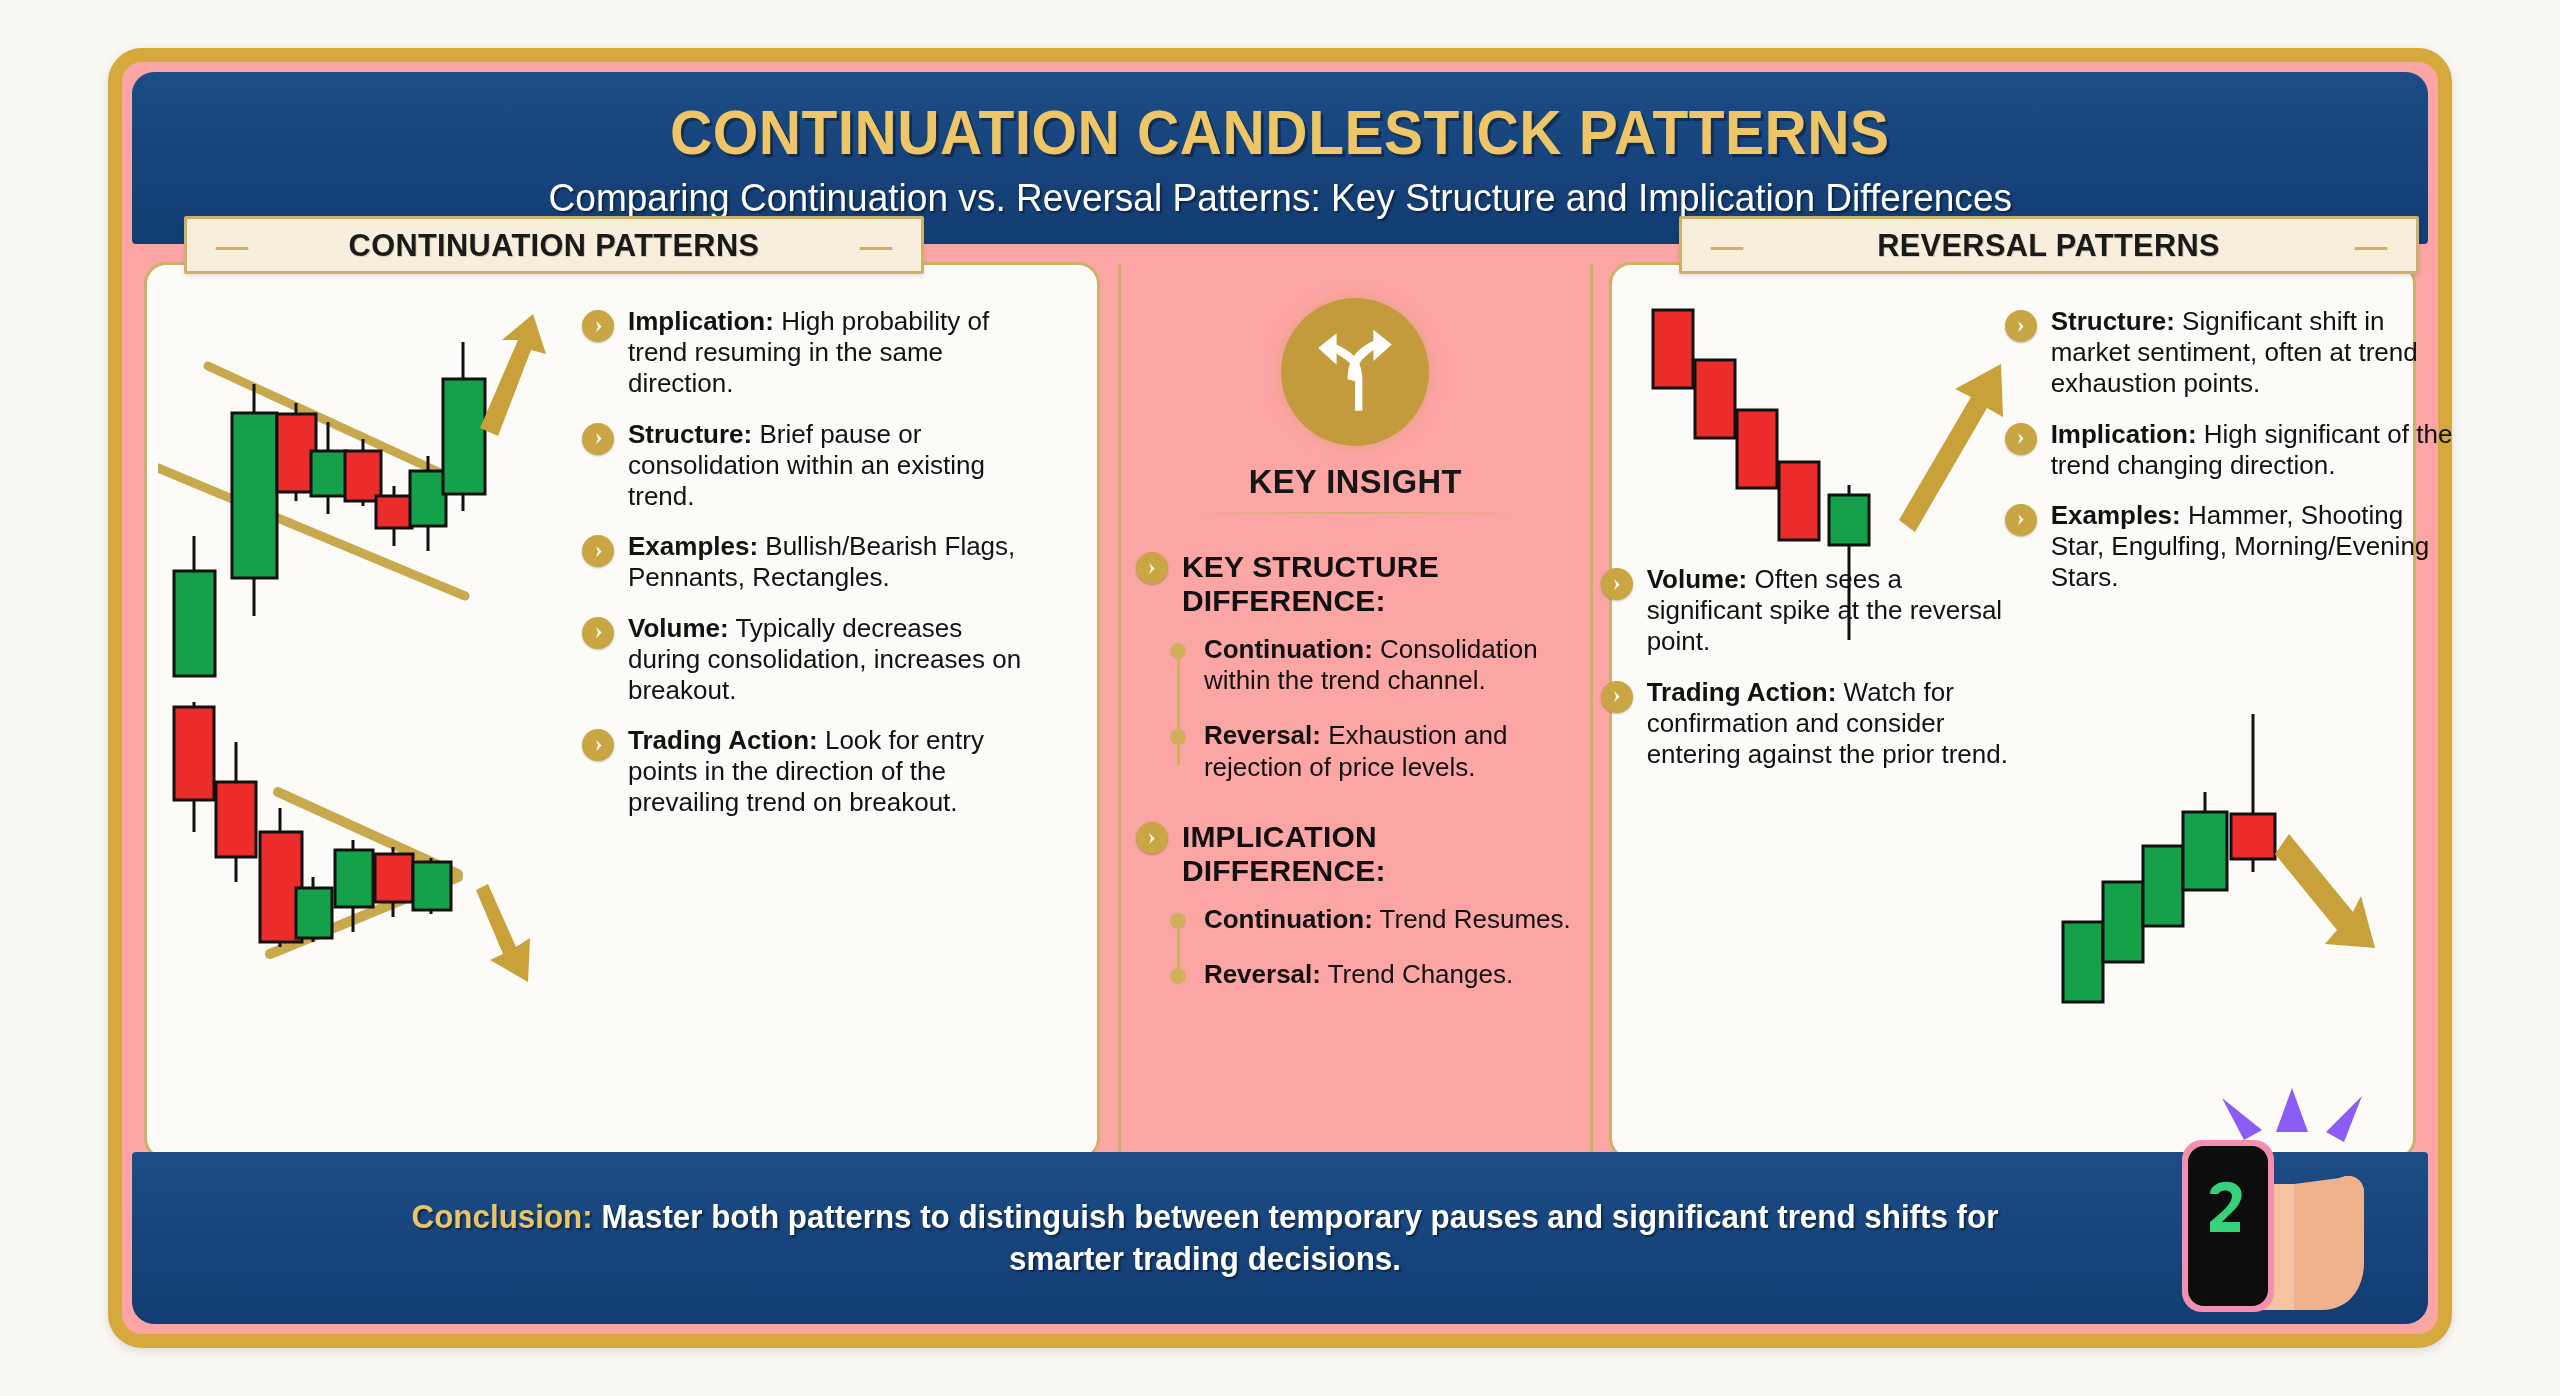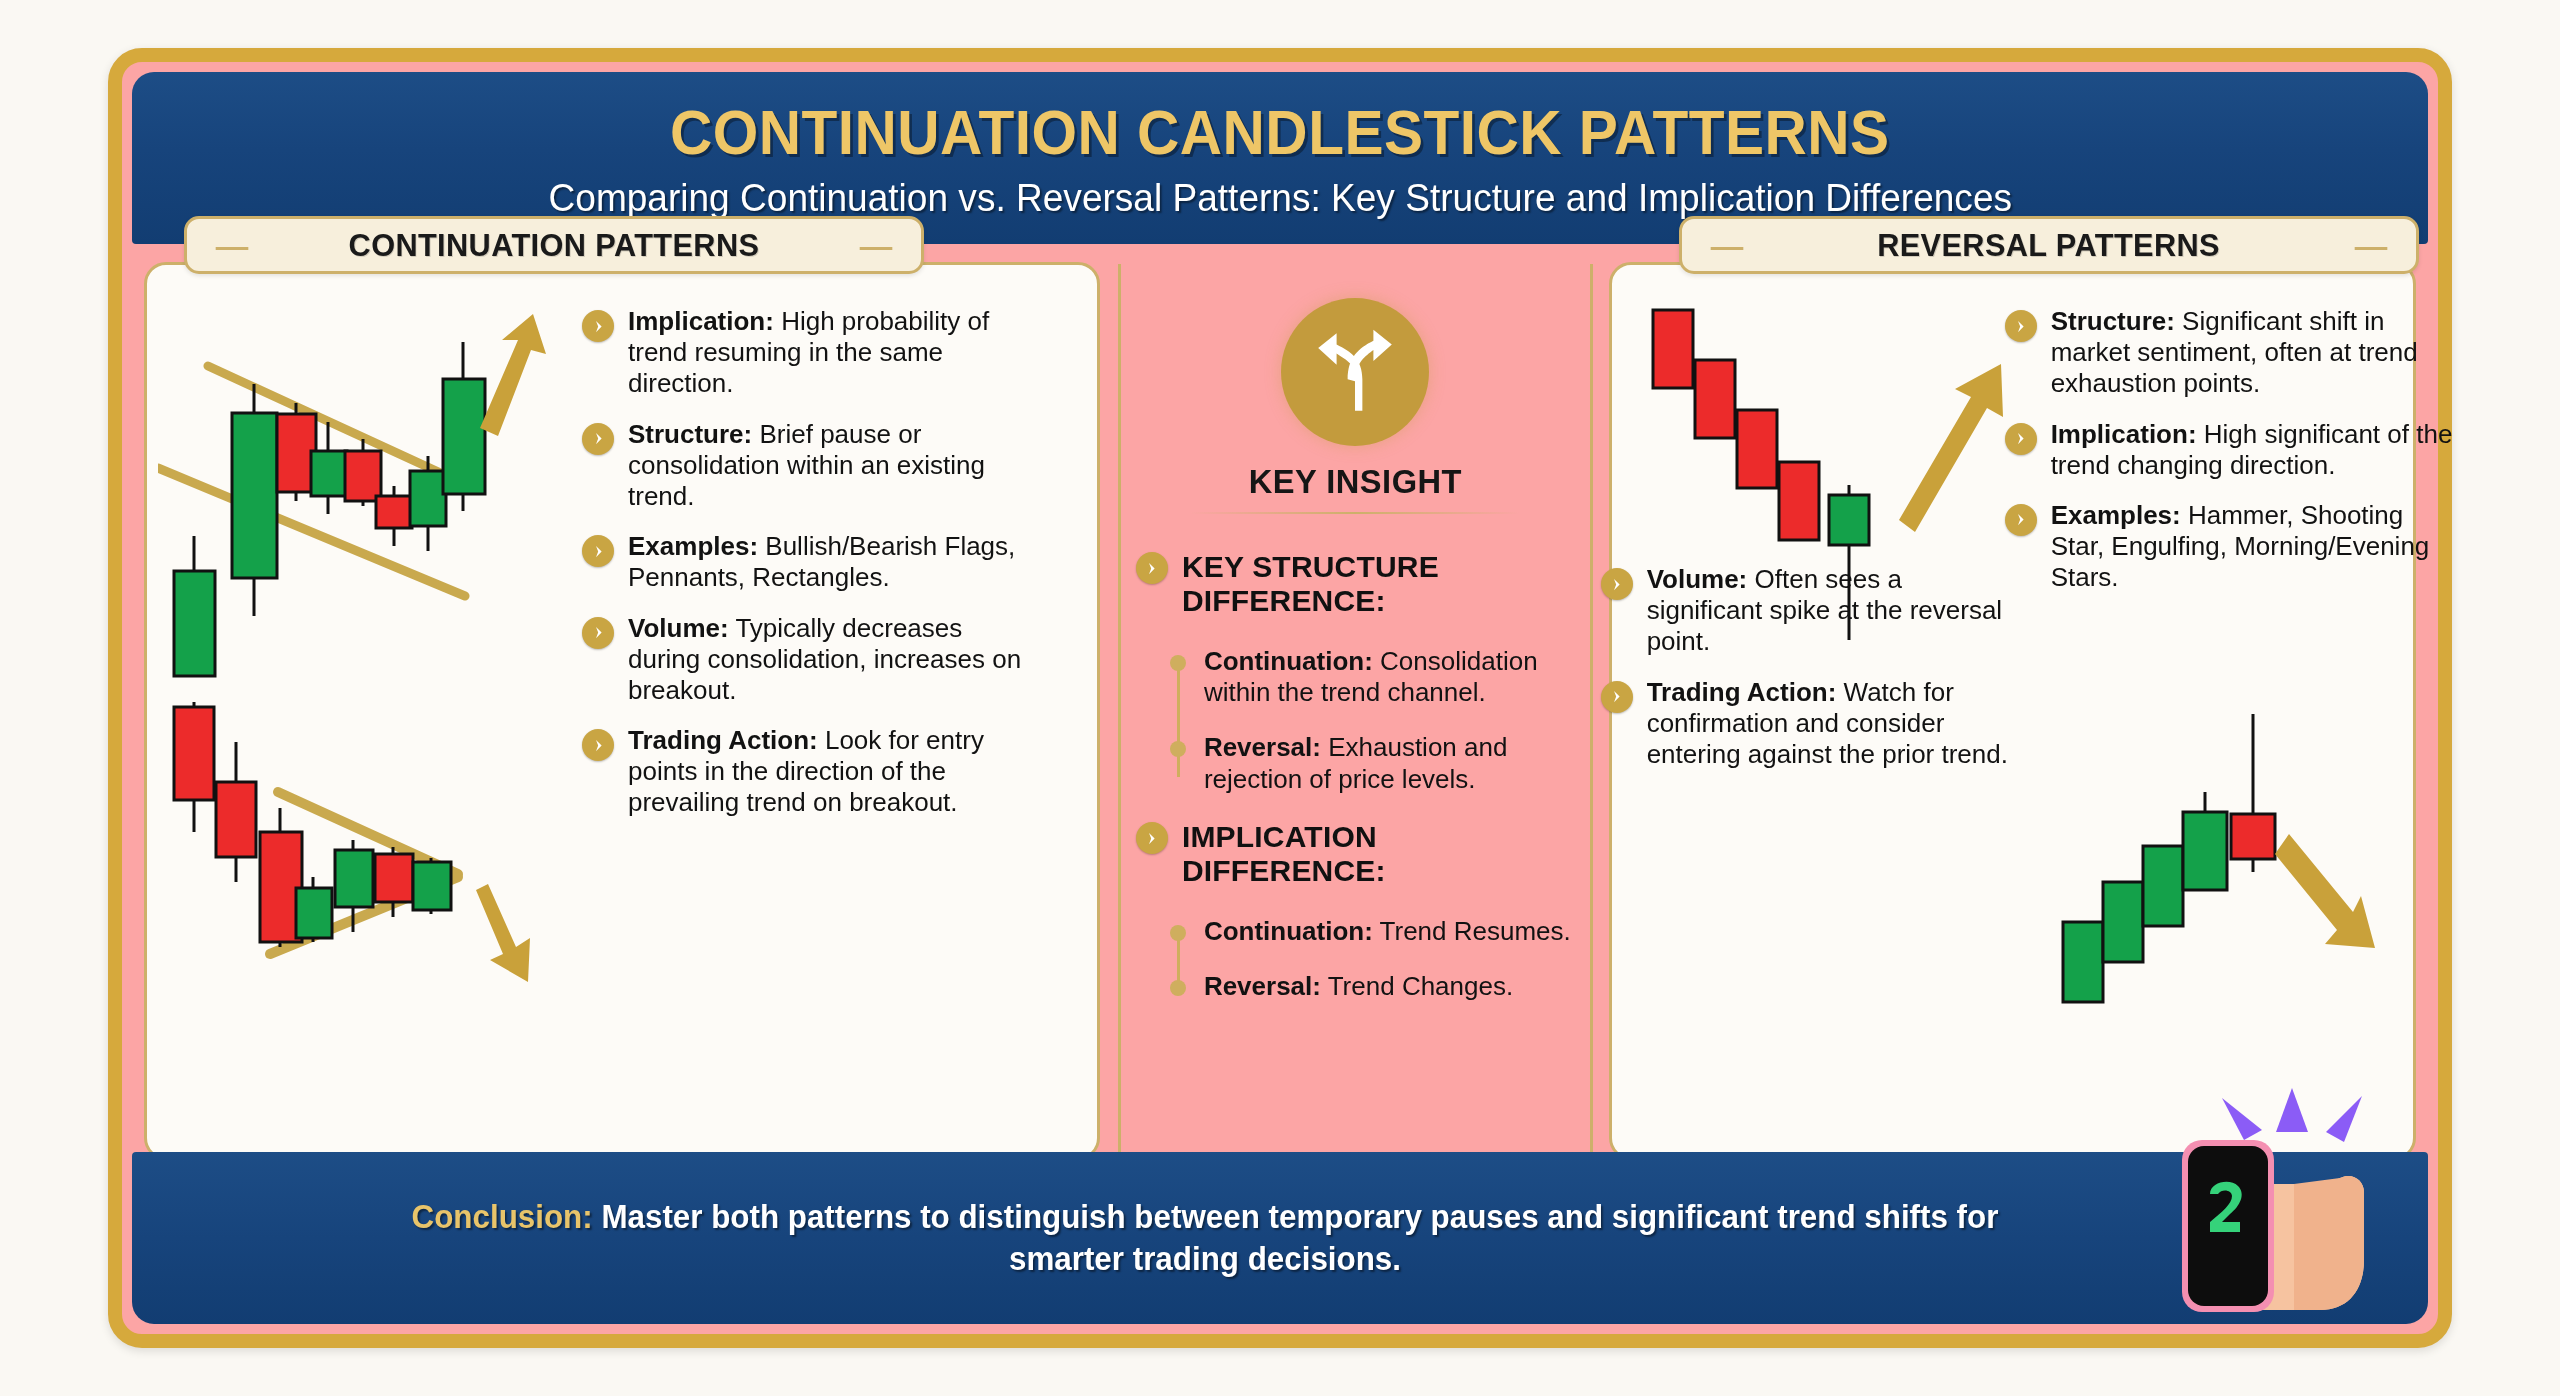--- a/index.html
+++ b/index.html
@@ -74,21 +74,21 @@
   .panel.left  { left: 22px;  right: 18px; }
   .panel.right { left: 16px;  right: 22px; }
 
   
   .pill {
     position: absolute;
     top: -28px;
     height: 58px;
     background: #f7efdc;
     border: 3px solid #cdb06a;
-    border-radius: 15px;
+    border-radius: 2px;
     display: flex; align-items: center; justify-content: center;
     padding: 0 34px;
     z-index: 4;
     box-shadow: 0 2px 4px rgba(0,0,0,.10);
   }
   .pill span {
     font-size: 32px; font-weight: bold;
     color: #1a1a1a; letter-spacing: .4px;
     text-shadow: 1px 1px 0 rgba(0,0,0,.15);
     white-space: nowrap;
@@ -155,21 +155,21 @@
 
   .center-group { position: absolute; left: 18px; right: 10px; }
   .center-head { display: flex; align-items: flex-start; }
   .center-head .bullet-icon { margin-top: 2px; }
   .center-head-text {
     font-size: 30px; font-weight: bold; color: #111;
     letter-spacing: .2px;
   }
   .sub-list {
     position: relative;
-    margin-top: 28px; margin-left: 34px;
+    margin-top: 16px; margin-left: 34px;
     padding-left: 34px;
   }
   .sub-line {
     position: absolute; left: 7px; top: 14px; bottom: 18px;
     width: 3px; background: #cfae5e;
   }
   .sub-item { position: relative; margin-bottom: 24px; }
   .sub-item:last-child { margin-bottom: 0; }
   .sub-dot {
     position: absolute; left: -34px; top: 9px;

